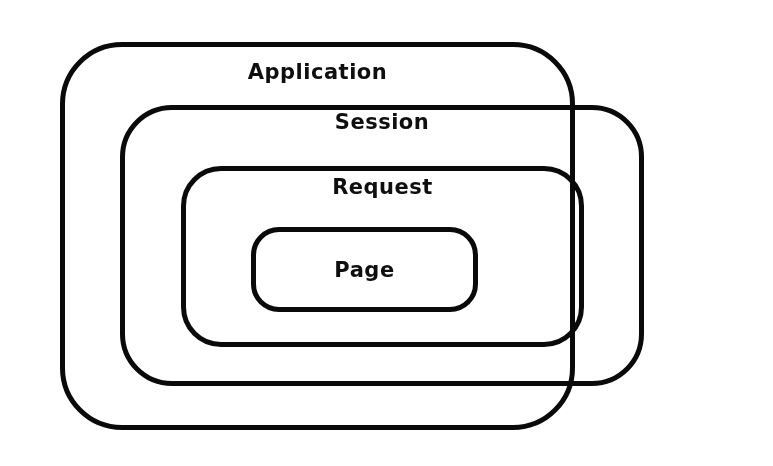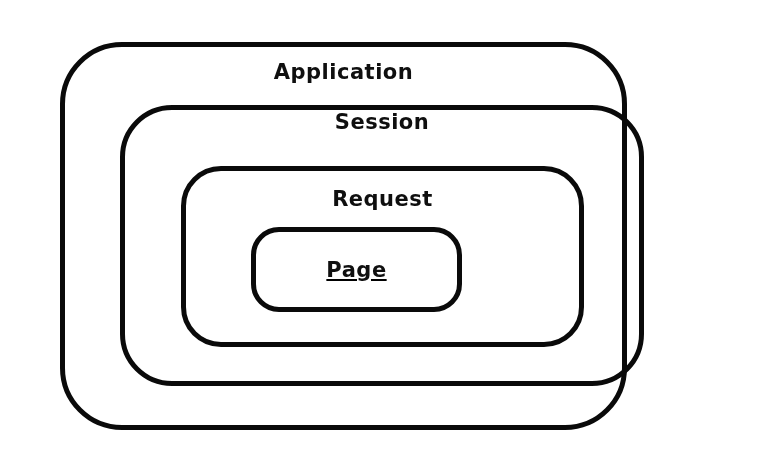--- a/index.html
+++ b/index.html
@@ -27,21 +27,21 @@
     text-align: center;
     font-weight: bold;
     font-size: 21px;
     color: #0f0f0f;
     letter-spacing: 0.5px;
   }
   
   .box-application {
     left: 60px;
     top: 42px;
-    width: 567px;
+    width: 515px;
     height: 388px;
     border-radius: 62px;
   }
   .box-application .scope-label { margin-top: 13px; }
   
   .box-session {
     left: 120px;
     top: 105px;
     width: 524px;
     height: 281px;
@@ -49,32 +49,31 @@
   }
   .box-session .scope-label { }
   
   .box-request {
     left: 181px;
     top: 166px;
     width: 403px;
     height: 181px;
     border-radius: 40px;
   }
-  .box-request .scope-label { margin-top: 16px; }
+  .box-request .scope-label { margin-top: 4px; }
   
   .box-page {
     left: 251px;
     top: 227px;
-    width: 211px;
+    width: 227px;
     height: 85px;
     border-radius: 28px;
     display: flex;
     align-items: center;
     justify-content: center;
-    text-decoration: underline;
   }
   .box-page .scope-label { margin-top: 0; }
 </style>
 </head>
 <body>
 
 <div class="canvas">
 
   <div class="scope-box box-application">
     <span class="scope-label">Application</span>

